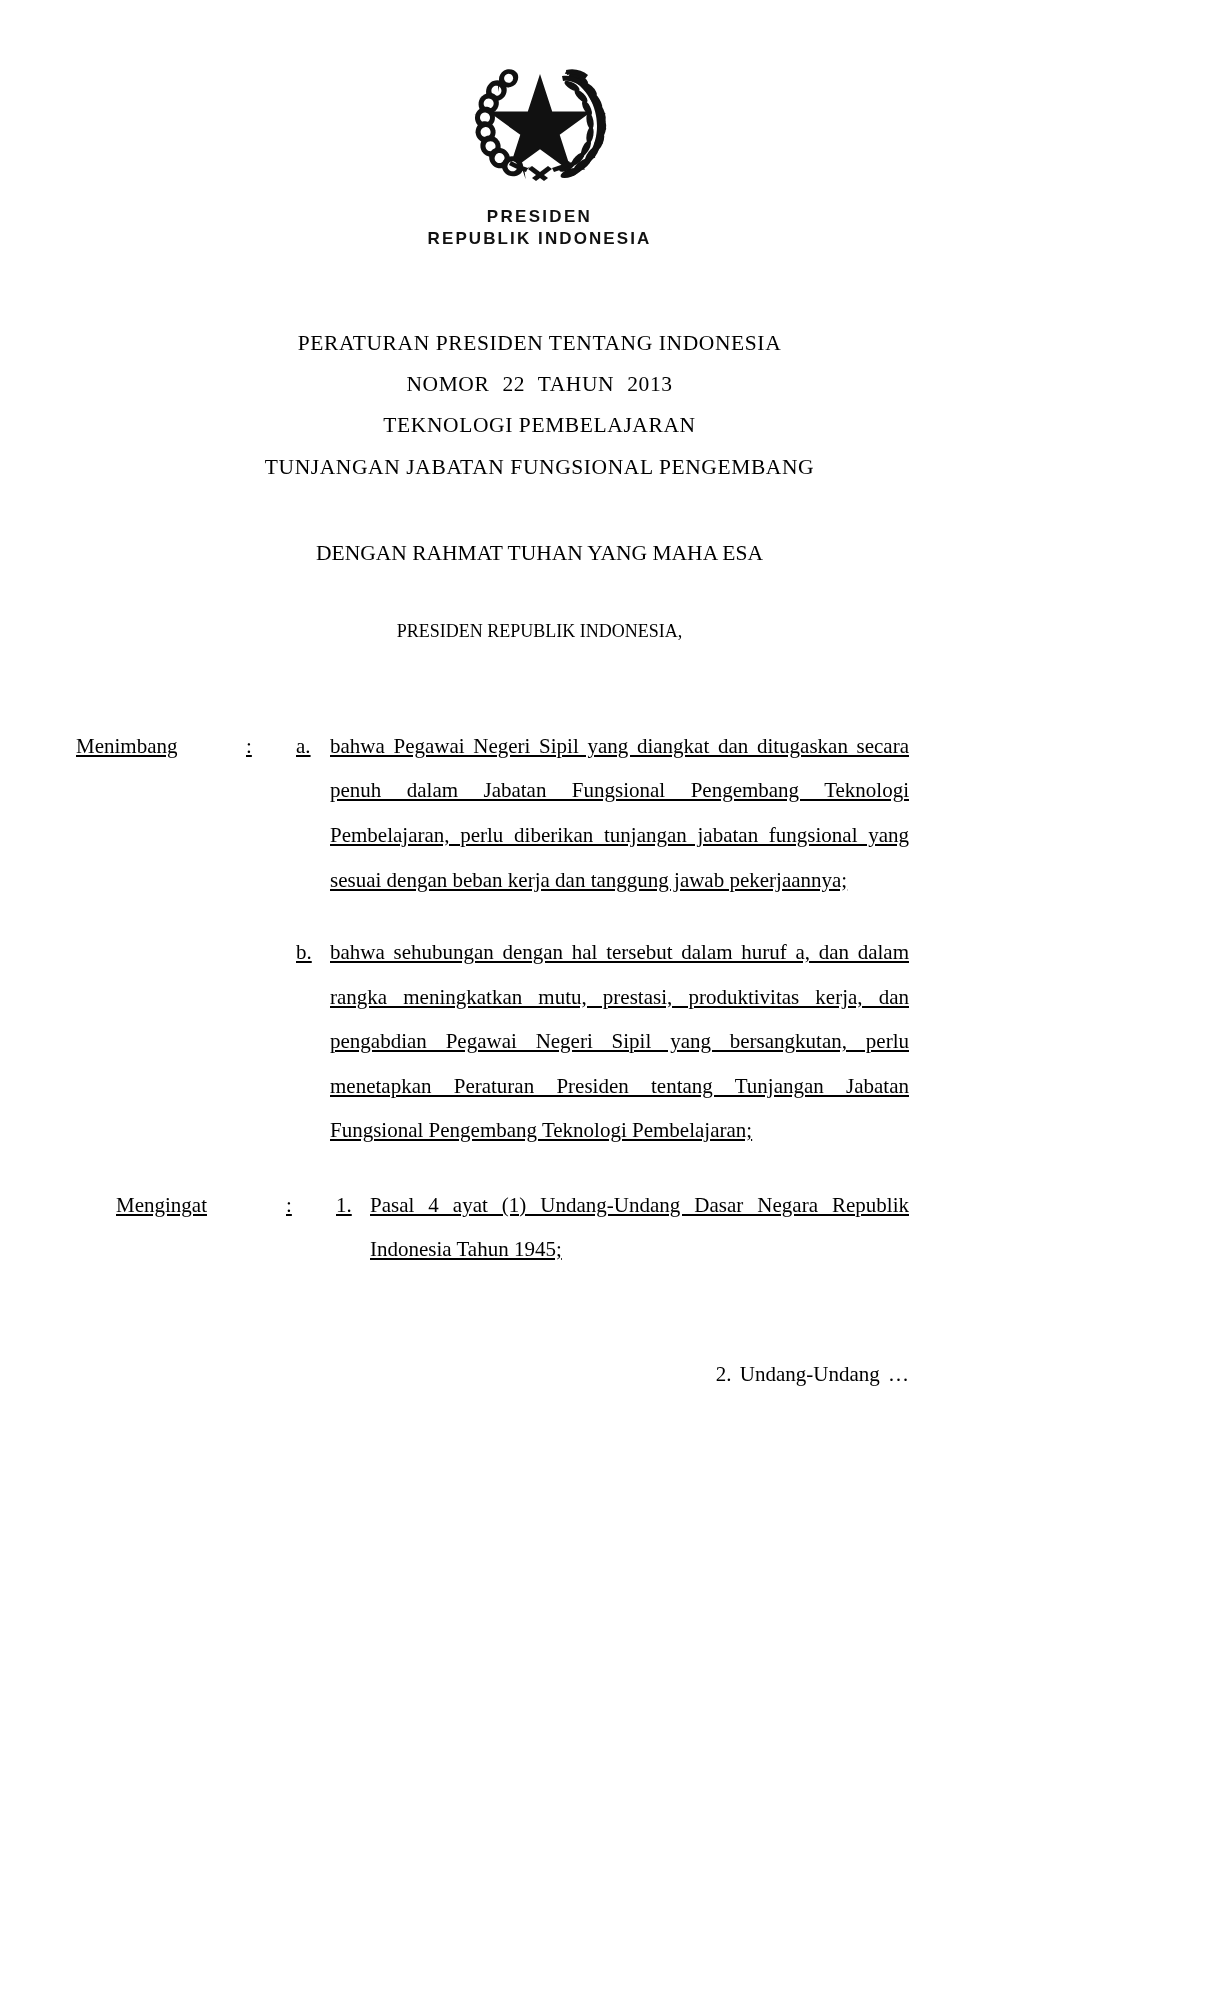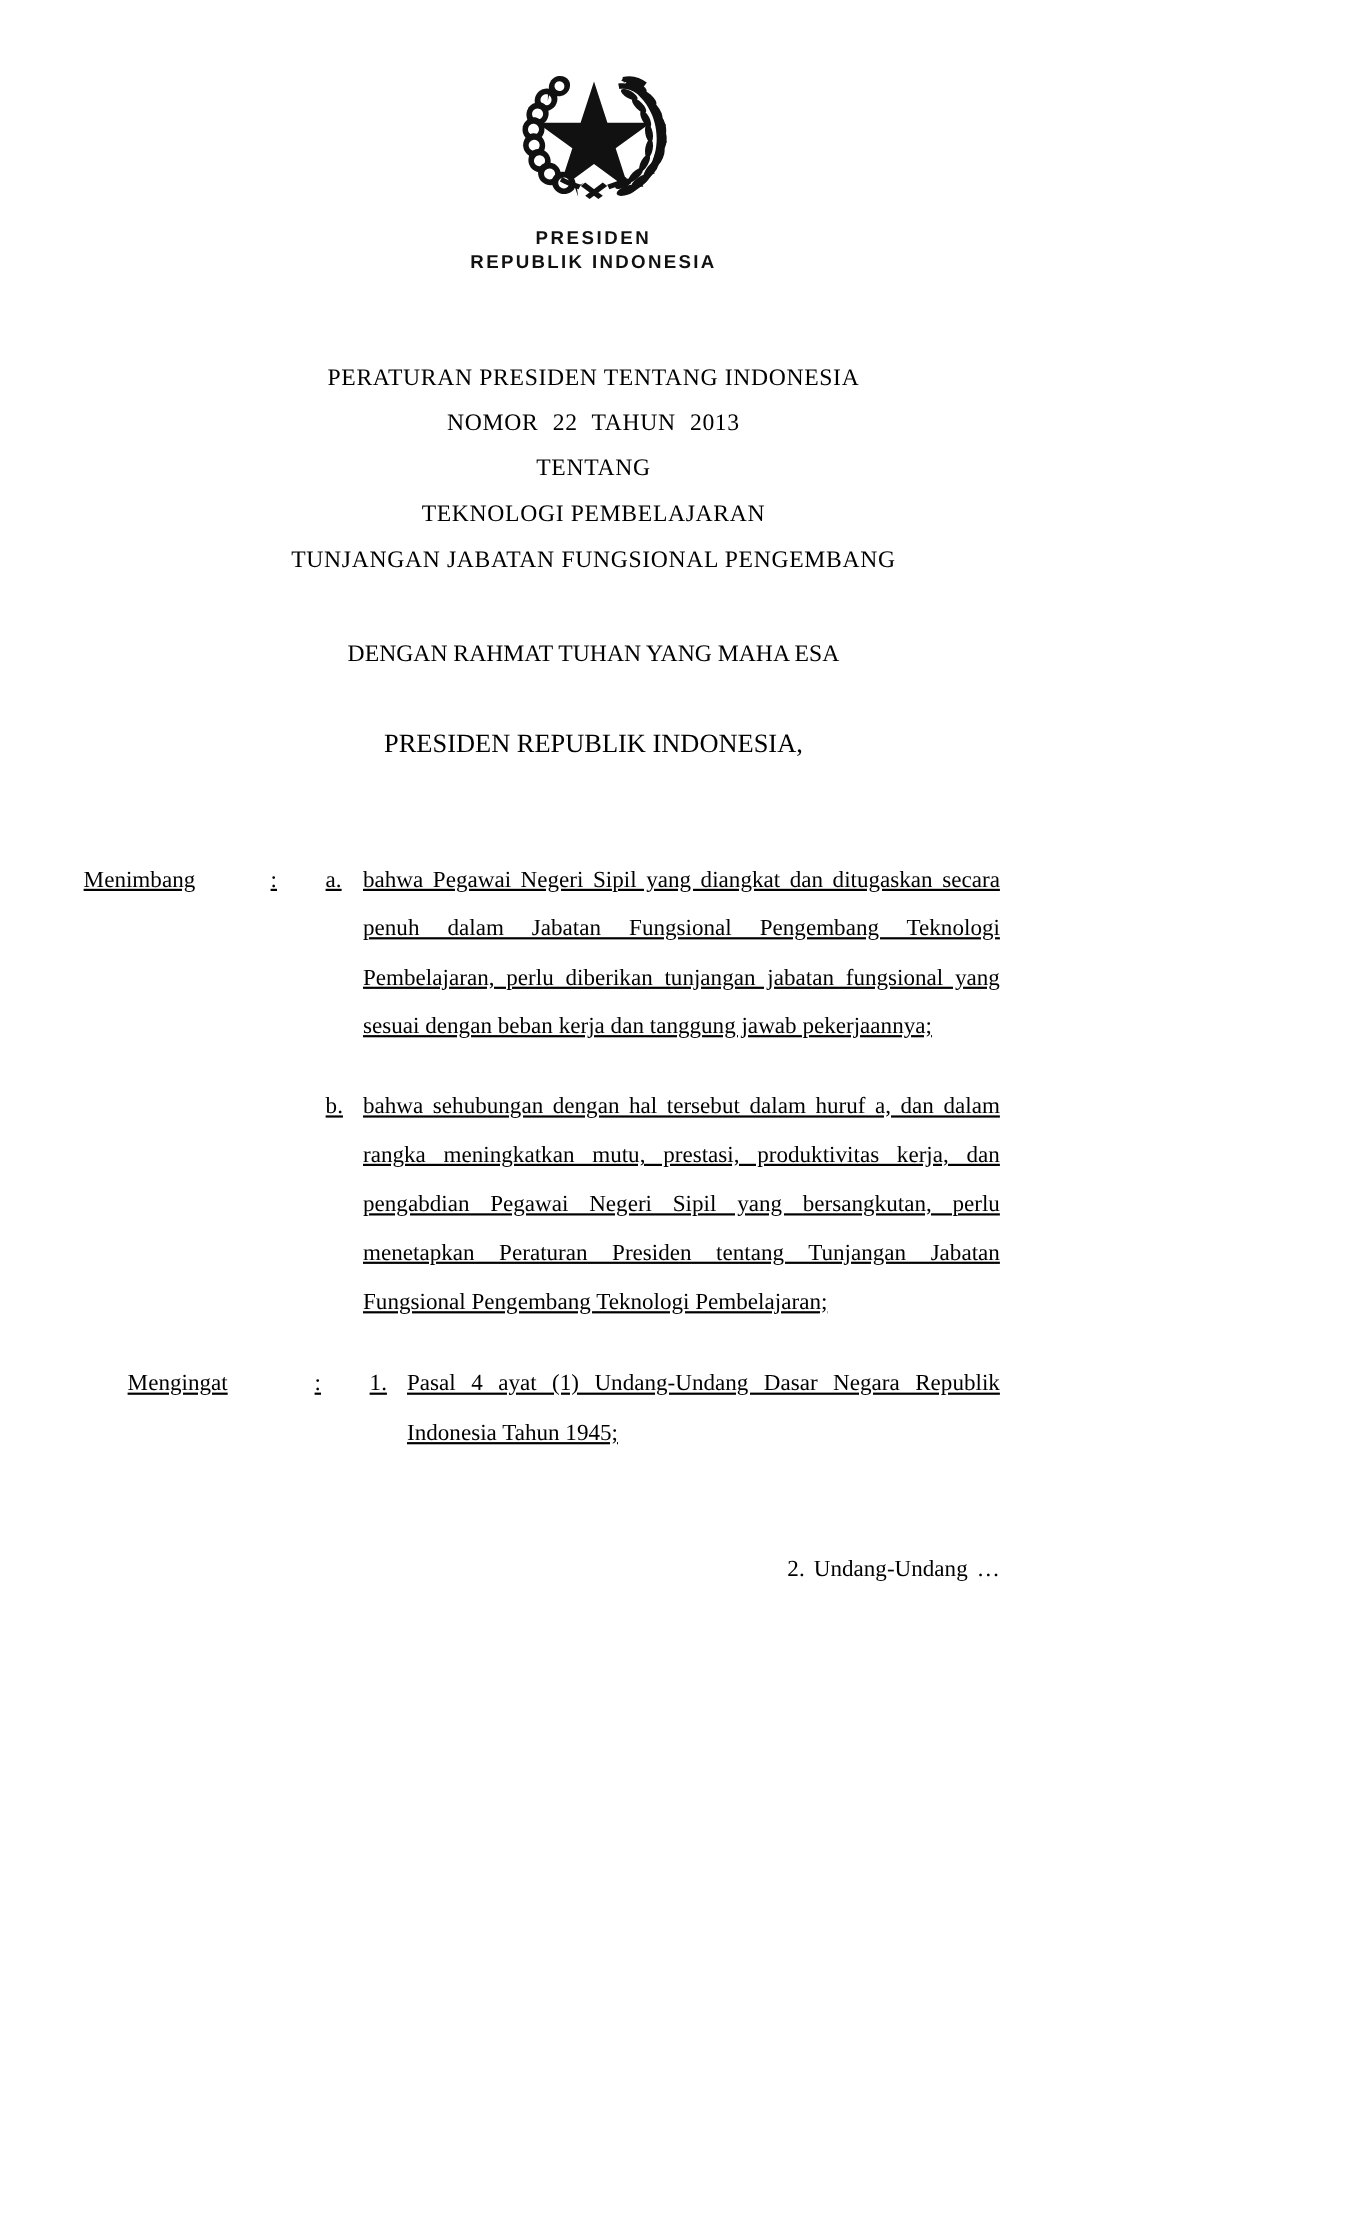--- a/index.html
+++ b/index.html
@@ -65,21 +65,21 @@
   .gap-2 { height: 40px; }
 
   .creed {
     text-align: center;
     font-size: 21.5px;
     line-height: 1.9;
     margin-top: 17px;
   }
   .signer {
     text-align: center;
-    font-size: 24px;
+    font-size: 18px;
     line-height: 1.9;
   }
 
   
   .body-block {
     margin-top: 76px;
     padding-left: 76px;
     padding-right: 170px;
     text-decoration: underline;
   }
@@ -278,21 +278,20 @@
 
     <div class="letterhead-lines">
       <div class="lh1">PRESIDEN</div>
       <div class="lh2">REPUBLIK INDONESIA</div>
     </div>
   </div>
 
   <div class="title-block">
     <div class="spaced">PERATURAN PRESIDEN TENTANG INDONESIA</div>
     <div class="spaced nomor">NOMOR  22  TAHUN  2013</div>
-    <div class="spaced">TENTANG</div>
     <div class="spaced">TEKNOLOGI PEMBELAJARAN</div>
     <div class="spaced">TUNJANGAN JABATAN FUNGSIONAL PENGEMBANG</div>
   </div>
 
   <div class="gap-1"></div>
 
   <div class="creed">DENGAN RAHMAT TUHAN YANG MAHA ESA</div>
 
   <div class="gap-2"></div>
 

